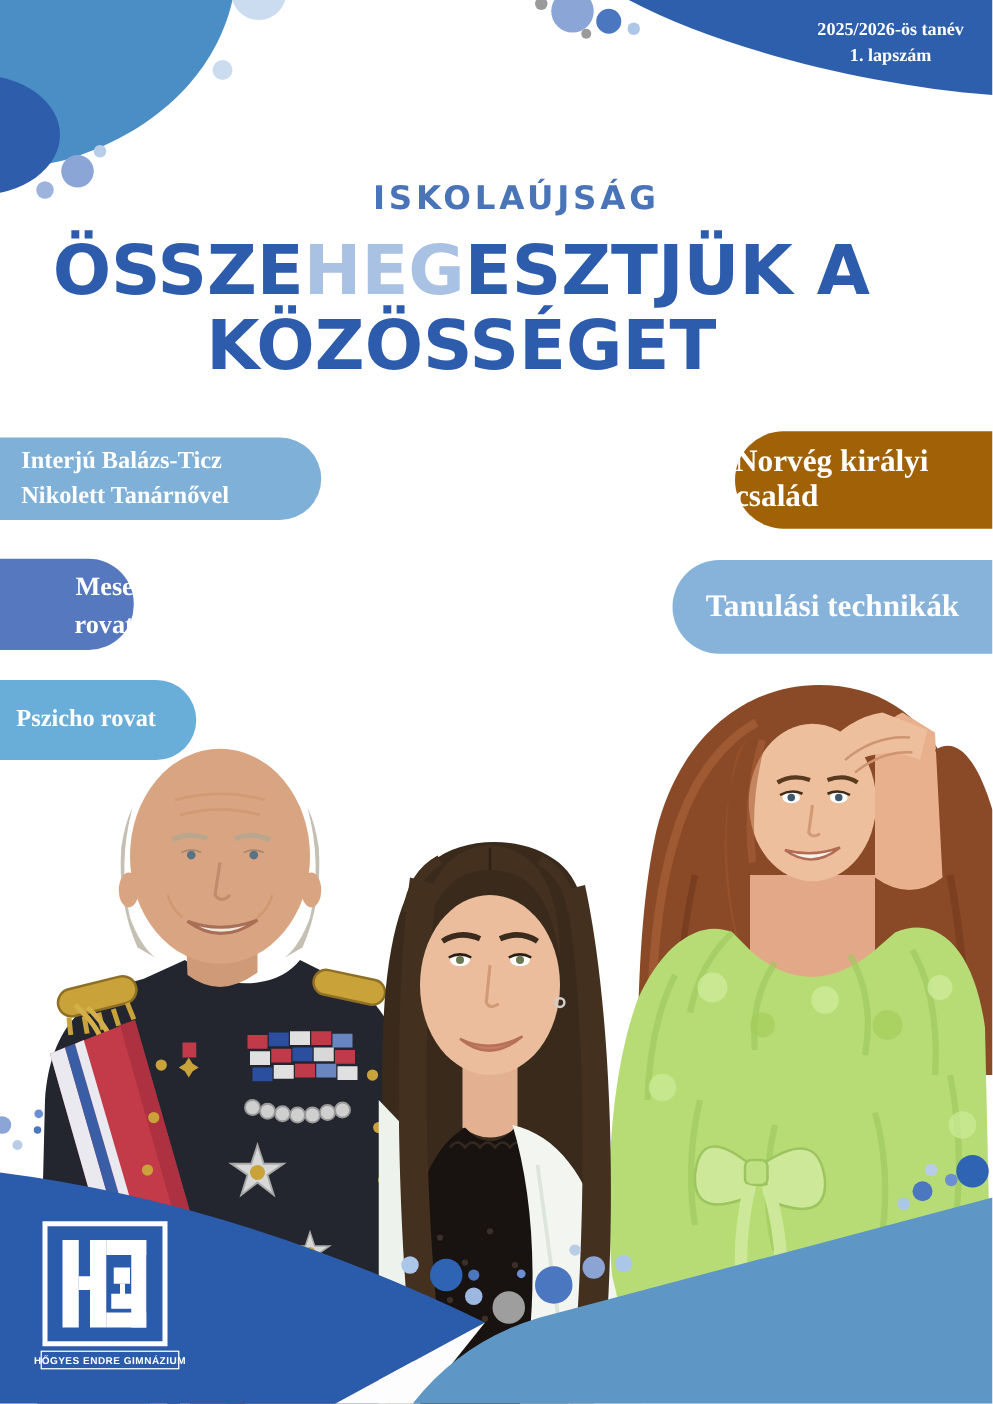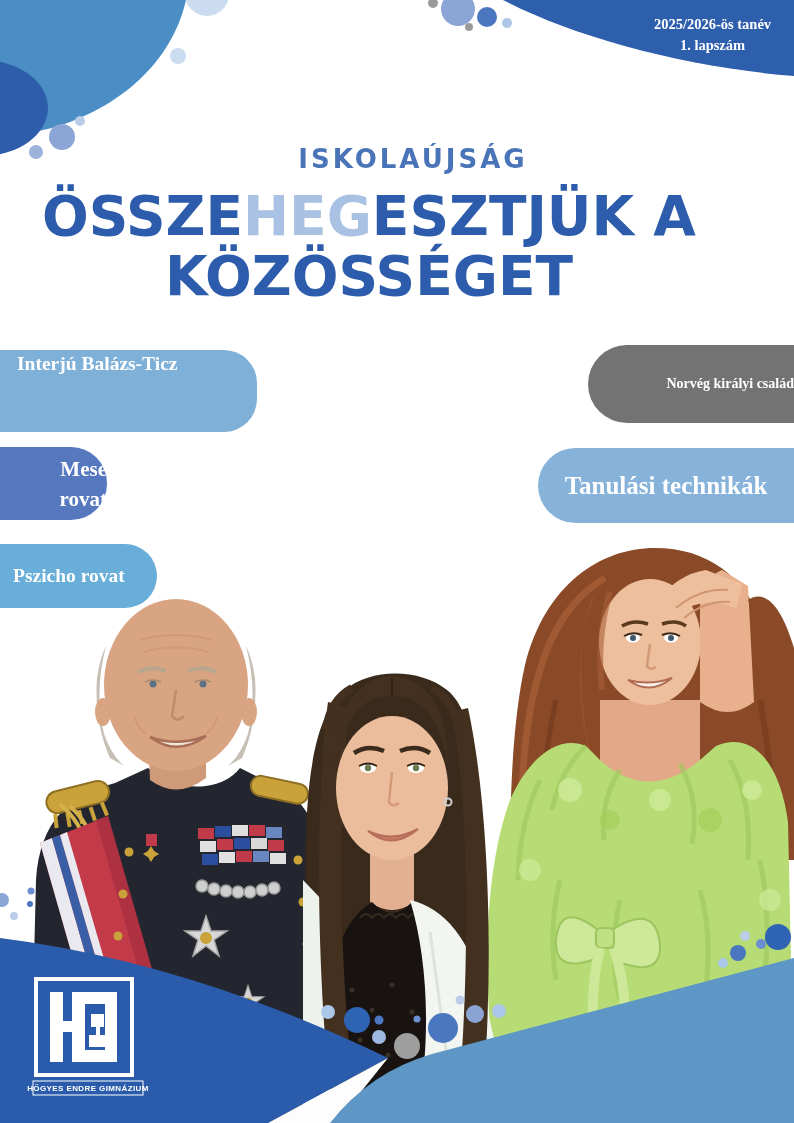--- a/index.html
+++ b/index.html
@@ -17,28 +17,28 @@
     font-family:"DejaVu Sans",sans-serif;font-weight:bold;font-size:26px;letter-spacing:3px;padding-left:16px;}
   .headline{left:0;width:738px;text-align:center;color:#2d5cac;
     font-family:"DejaVu Sans",sans-serif;font-weight:bold;font-size:55px;letter-spacing:0px;white-space:nowrap;}
   .headline-1{top:184px;}
   .headline-2{top:244px;}
   .hl-light{color:#a9c1e2;}
 
   
   .pill{display:flex;flex-direction:column;justify-content:center;color:#ffffff;
     font-family:"Liberation Serif",serif;font-weight:bold;}
-  .pill-interview{left:0;top:350px;width:240px;height:82px;background:#7fb0d8;
-    border-radius:0 33px 33px 0;padding-left:17px;font-size:19.5px;line-height:28px;justify-content:space-between;}
+  .pill-interview{left:0;top:350px;width:240px;height:66px;background:#7fb0d8;
+    border-radius:0 33px 33px 0;padding-left:17px;font-size:19.5px;line-height:28px;}
   .pill-mese{left:0;top:447px;width:92px;height:73px;background:#5678bf;
     border-radius:0 36px 36px 0;padding-left:15px;font-size:21px;line-height:30px;text-align:right;}
   .pill-pszicho{left:0;top:544px;width:144px;height:64px;background:#69add9;
     border-radius:0 32px 32px 0;padding-left:13px;font-size:19.5px;}
-  .pill-norveg{left:588px;top:345px;width:206px;height:78px;background:#737373;
-    border-radius:39px 0 0 39px;align-items:flex-end;font-size:14px;}
+  .pill-norveg{left:588px;top:345px;width:206px;height:78px;background:#a16207;
+    border-radius:39px 0 0 39px;align-items:center;font-size:25px;}
   .pill-tanulasi{left:538px;top:448px;width:256px;height:75px;background:#87b3db;
     border-radius:38px 0 0 38px;align-items:center;font-size:25px;}
 </style>
 </head>
 <body>
 
 <svg id="scene" viewBox="0 0 794 1123" xmlns="http://www.w3.org/2000/svg">
 
   <g>
     <path d="M0,0 L186,0 C172,62 120,108 52,128 C32,133 14,135 0,132 Z" fill="#4a8ec5"></path>
@@ -278,20 +278,21 @@
   <div>1. lapszám</div>
 </div>
 
 <div class="abs masthead">ISKOLAÚJSÁG</div>
 
 <div class="abs headline headline-1"><span>ÖSSZE</span><span class="hl-light">HEG</span><span>ESZTJÜK A</span></div>
 <div class="abs headline headline-2">KÖZÖSSÉGET</div>
 
 <div class="abs pill pill-interview">
   <div>Interjú Balázs-Ticz</div>
+  <div>Nikolett Tanárnővel</div>
 </div>
 <div class="abs pill pill-mese">
   <div>Mese</div>
   <div>rovat</div>
 </div>
 <div class="abs pill pill-pszicho">
   <div>Pszicho rovat</div>
 </div>
 <div class="abs pill pill-norveg">
   <div>Norvég királyi család</div>

